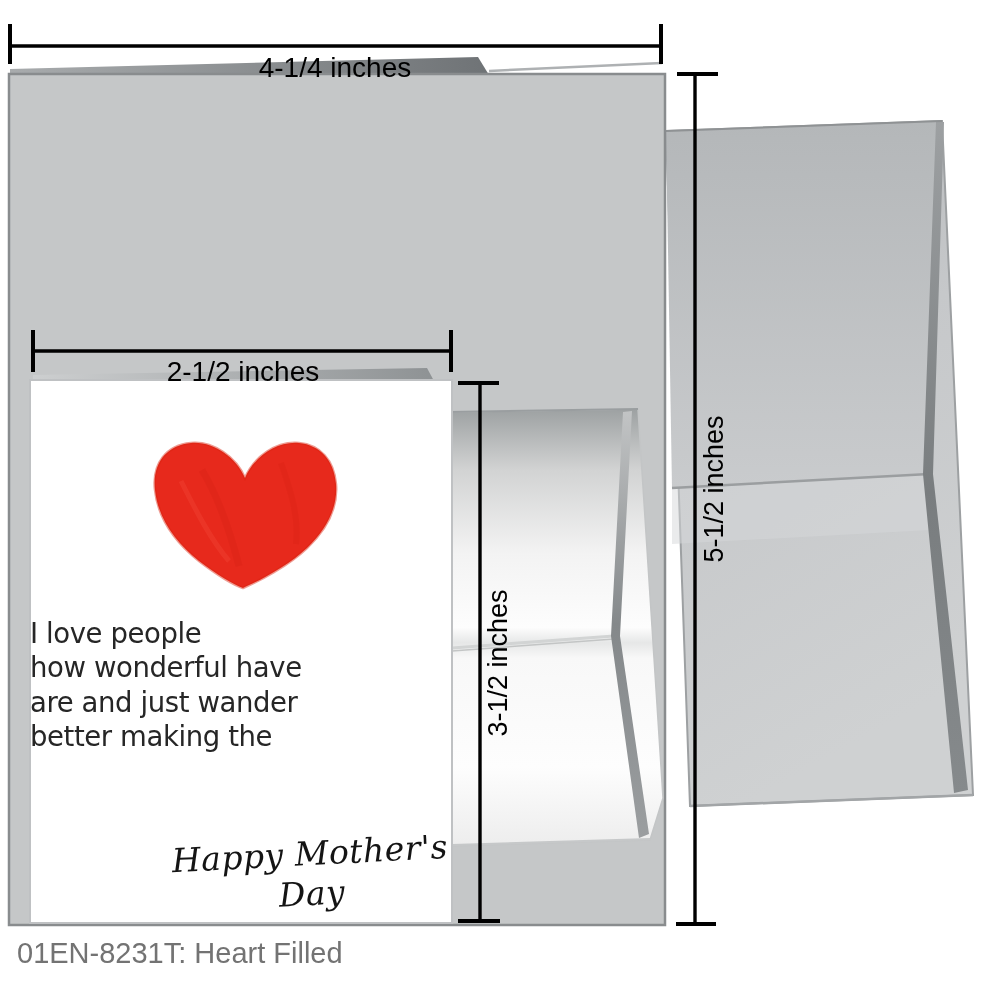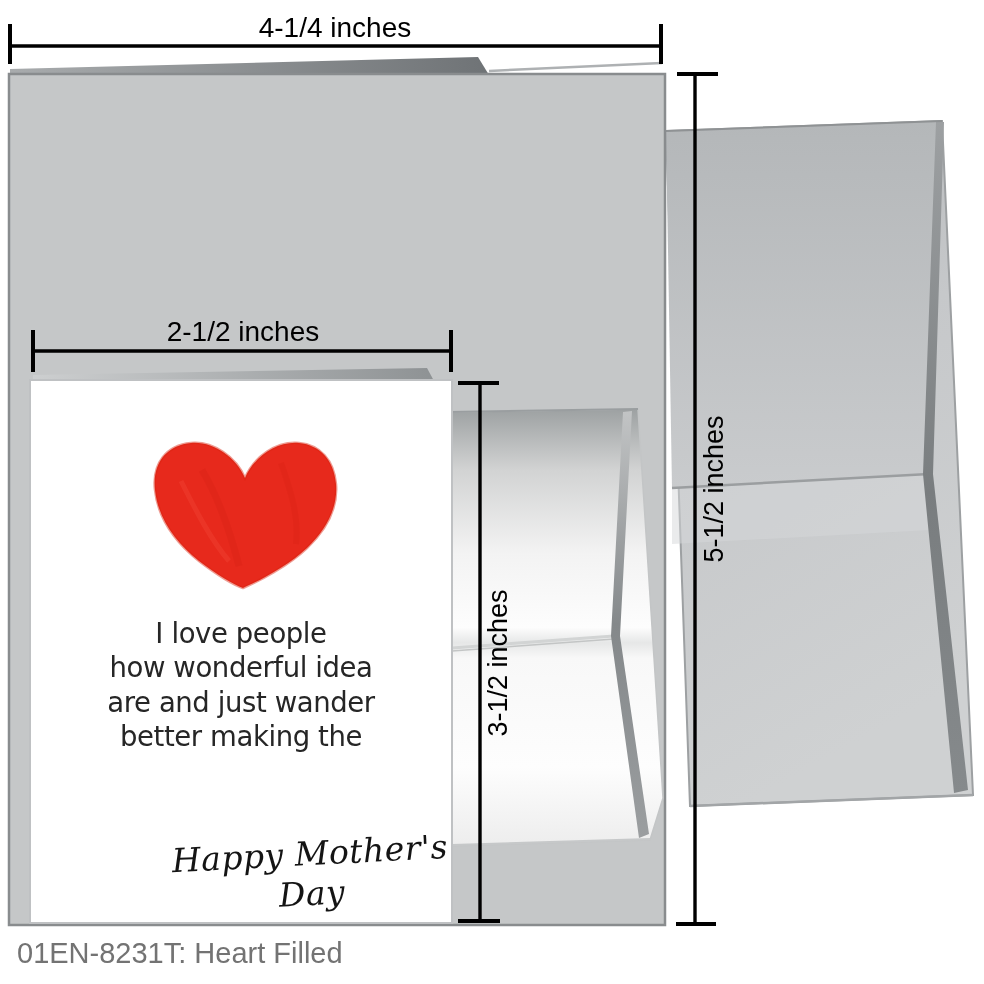--- a/index.html
+++ b/index.html
@@ -1,28 +1,28 @@
 <!DOCTYPE html>
 <html><head>
 <meta charset="utf-8">
 <style>
   html,body{margin:0;padding:0;background:#ffffff;}
   .scene{position:relative;width:984px;height:984px;background:#ffffff;overflow:hidden;
          font-family:"Liberation Sans",sans-serif;}
   .scene svg{position:absolute;left:0;top:0;}
   .dim-label{position:absolute;color:#000;font:28px/30px "Liberation Sans",sans-serif;
-             text-align:center;white-space:nowrap;}
+             text-align:center;white-space:nowrap;margin-top:40px;}
   .dim-rot{position:absolute;color:#000;font:27px/28px "Liberation Sans",sans-serif;
            white-space:nowrap;display:flex;align-items:center;justify-content:center;
            transform:rotate(-90deg);transform-origin:center;}
   #lbl-card-width{left:185px;top:13px;width:300px;}
   #lbl-mini-width{left:93px;top:317px;width:300px;text-align:center;}
   #lbl-mini-height{left:418px;top:649px;width:160px;height:28px;}
   #lbl-env-height{left:634px;top:475px;width:160px;height:28px;}
-  .mini-msg{position:absolute;left:30px;top:616px;width:422px;text-align:center;
+  .mini-msg{position:absolute;left:30px;top:616px;width:422px;text-align:left;
             color:#262626;font:27.5px/34.3px "DejaVu Sans",sans-serif;letter-spacing:-0.4px;}
   .mini-msg span{display:block;}
   .mini-sig{position:absolute;left:150px;top:834px;width:322px;text-align:center;
             color:#141414;font:italic 33px/40px "DejaVu Serif",serif;
             transform:rotate(-3deg);letter-spacing:0.5px;}
   .caption{position:absolute;left:17px;top:936px;color:#737373;
            font:29px/34px "Liberation Sans",sans-serif;}
 </style>
 </head>
 <body>
@@ -134,20 +134,20 @@
     </g>
   </svg>
 
   <div class="dim-label" id="lbl-card-width">4-1/4 inches</div>
   <div class="dim-label" id="lbl-mini-width">2-1/2 inches</div>
   <div class="dim-rot" id="lbl-mini-height">3-1/2 inches</div>
   <div class="dim-rot" id="lbl-env-height">5-1/2 inches</div>
 
   <div class="mini-msg">
     <span>I love people</span>
-    <span>how wonderful idea</span>
+    <span>how wonderful have</span>
     <span>are and just wander</span>
     <span>better making the</span>
   </div>
   <div class="mini-sig">Happy Mother's Day</div>
 
   <div class="caption">01EN-8231T: Heart Filled</div>
 </div>
 
 </body></html>

